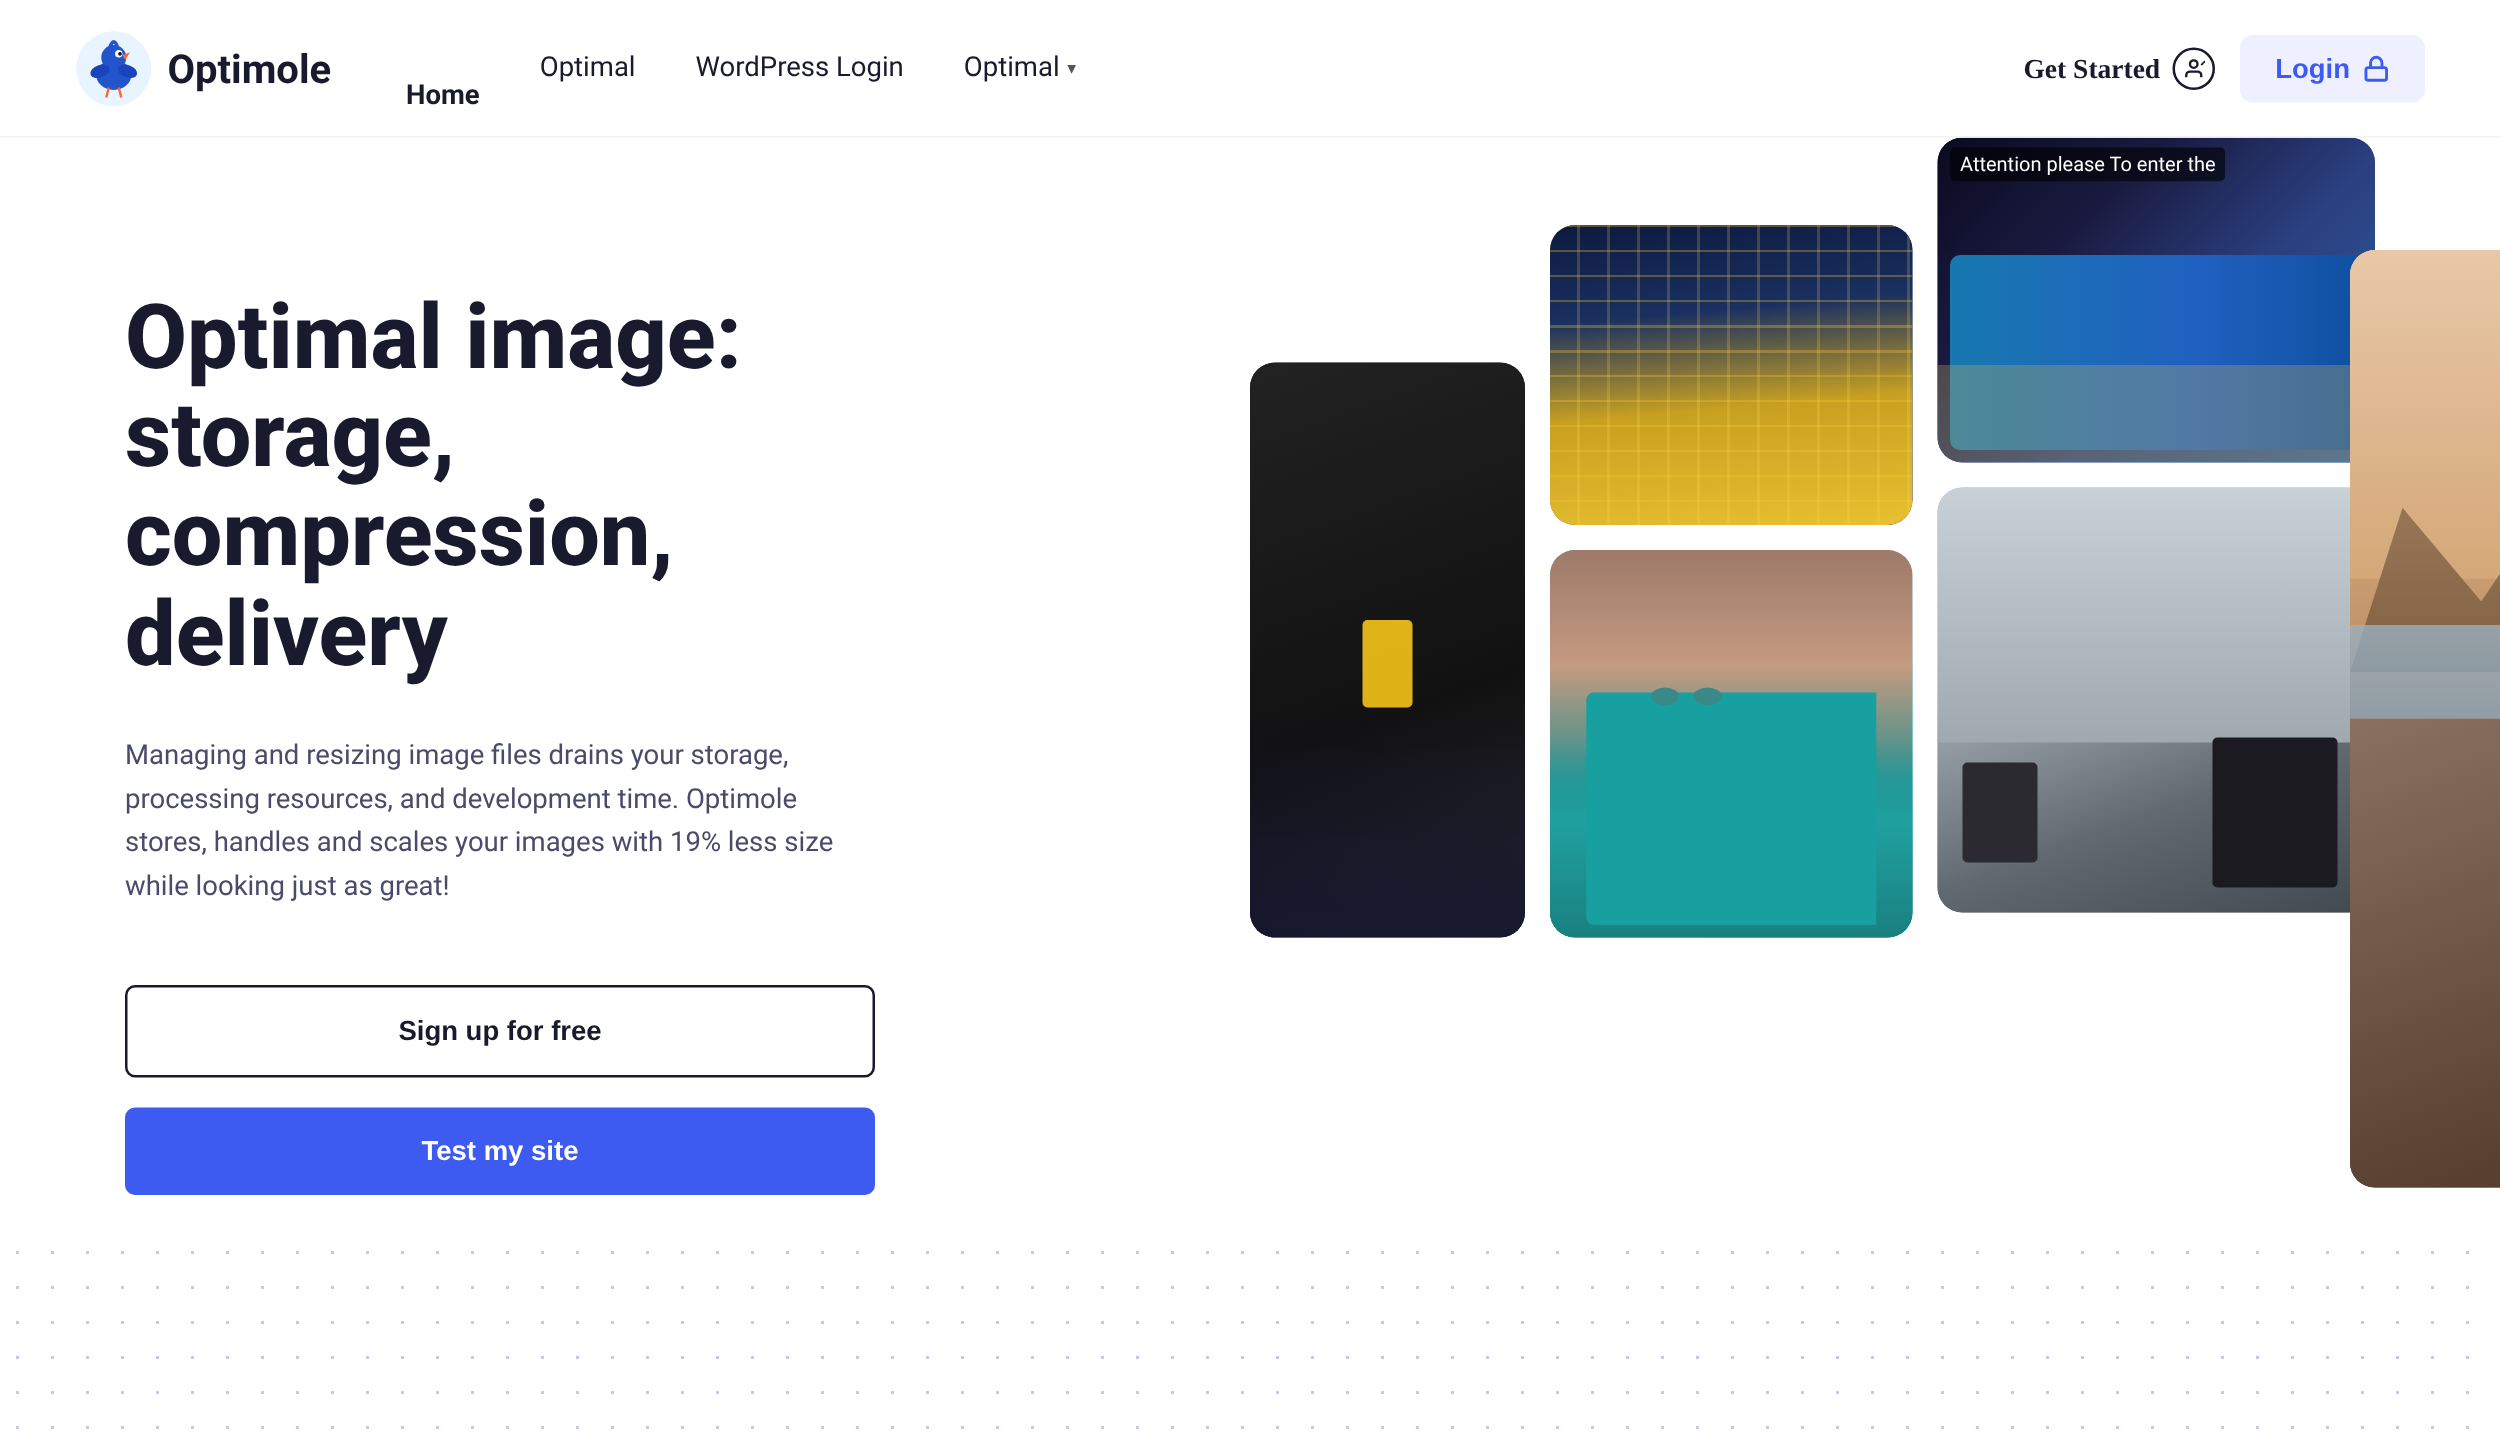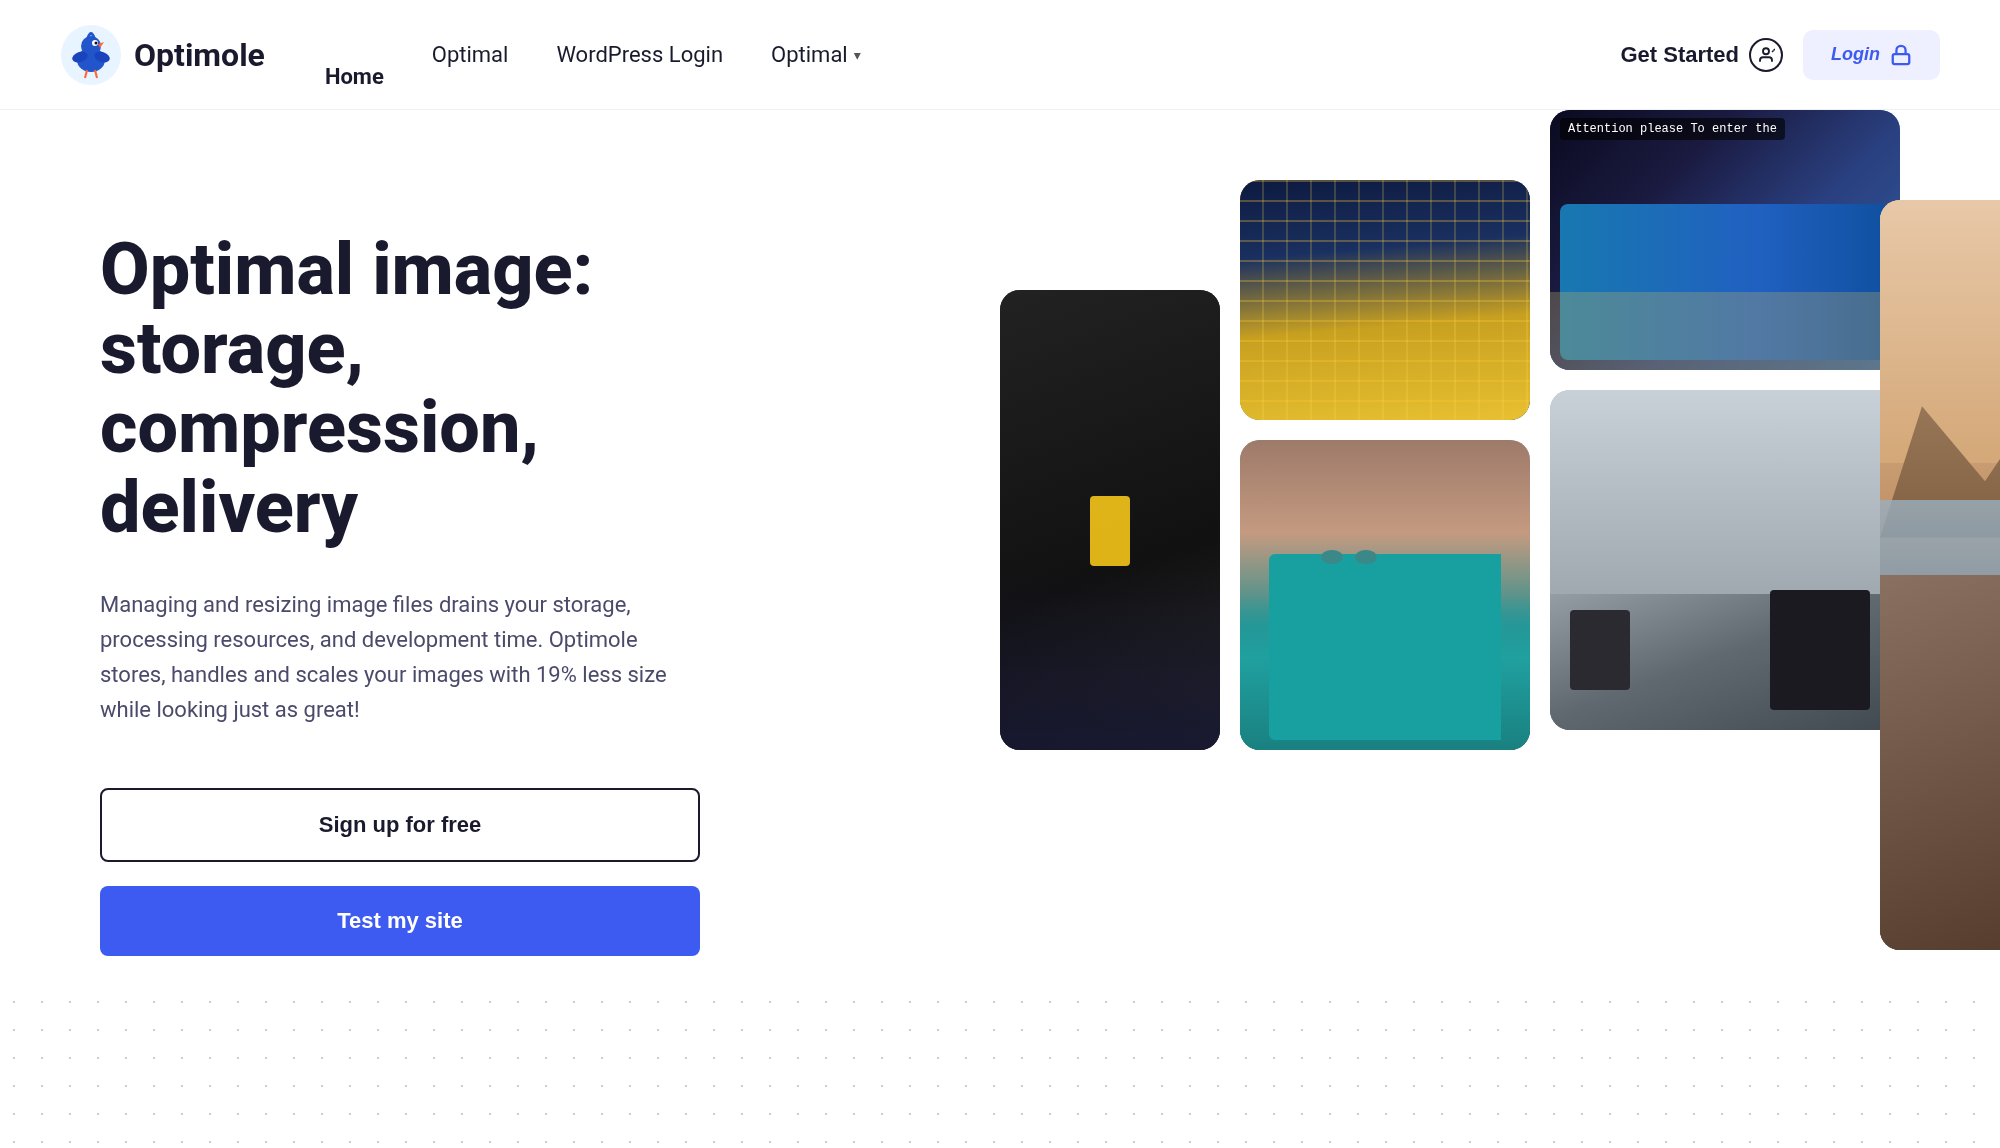--- a/index.html
+++ b/index.html
@@ -92,20 +92,21 @@
     .get-started-btn {
       display: flex;
       align-items: center;
       gap: 10px;
       font-size: 22px;
       font-weight: 600;
       color: #1a1a2e;
       cursor: pointer;
       background: none;
       border: none;
+      font-family: Liberation Serif, serif;
     }
 
     .user-icon-circle {
       width: 34px;
       height: 34px;
       border: 2px solid #1a1a2e;
       border-radius: 50%;
       display: flex;
       align-items: center;
       justify-content: center;
@@ -113,25 +114,24 @@
     }
 
     .login-btn {
       display: flex;
       align-items: center;
       gap: 10px;
       background: #eef0ff;
       border: none;
       border-radius: 10px;
       padding: 14px 28px;
-      font-size: 18px;
+      font-size: 22px;
       font-weight: 600;
       color: #3d5af1;
       cursor: pointer;
-      font-style: italic;
     }
 
     
     .hero {
       display: flex;
       position: relative;
       height: 1058px;
       overflow: hidden;
     }
 
@@ -427,21 +427,21 @@
 
       <div style="position:absolute;top:35%;left:28%;width:44%;height:16px;display:flex;gap:12px;align-items:center;">
         <div style="width:22px;height:14px;background:#3a8888;border-radius:50%;"></div>
         <div style="width:22px;height:14px;background:#3a8888;border-radius:50%;"></div>
       </div>
     </div>
 
     <div class="img-block img-train">
       <div style="position:absolute;inset:0;background:linear-gradient(135deg,#0a0a20 0%,#1a1a40 30%,#2a4080 60%,#3060a0 100%);"></div>
       <div class="img-train-overlay" style="background:linear-gradient(90deg,#1878b0 0%,#2060c0 60%,#1050a0 100%);"></div>
-      <div style="position:absolute;top:8px;left:10px;background:rgba(0,0,0,0.6);color:white;font-size:12px;padding:4px 8px;border-radius:4px;font-family:Liberation Mono, monospace;">Attention please To enter the</div>
+      <div style="position:absolute;top:8px;left:10px;background:rgba(0,0,0,0.6);color:white;font-size:16px;padding:4px 8px;border-radius:4px;">Attention please To enter the</div>
 
       <div style="position:absolute;bottom:0;left:0;right:0;height:30%;background:rgba(200,180,100,0.3);"></div>
     </div>
 
     <div class="img-block img-arch">
       <div style="position:absolute;inset:0;background:linear-gradient(160deg,#d0d0d8 0%,#b0b8c0 30%,#606870 70%,#404850 100%);"></div>
       <div style="position:absolute;top:0;left:0;right:0;height:60%;background:linear-gradient(180deg,#c8d0d8 0%,#a0a8b0 100%);"></div>
       <div class="img-arch-detail" style="background:#1a1a20;border-radius:4px;"></div>
       <div style="position:absolute;bottom:40px;left:20px;width:60px;height:80px;background:#2a2a30;border-radius:4px;"></div>
     </div>

